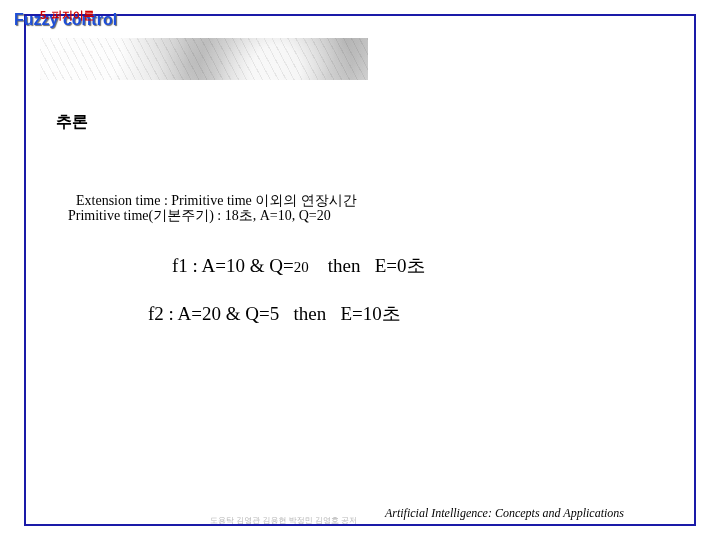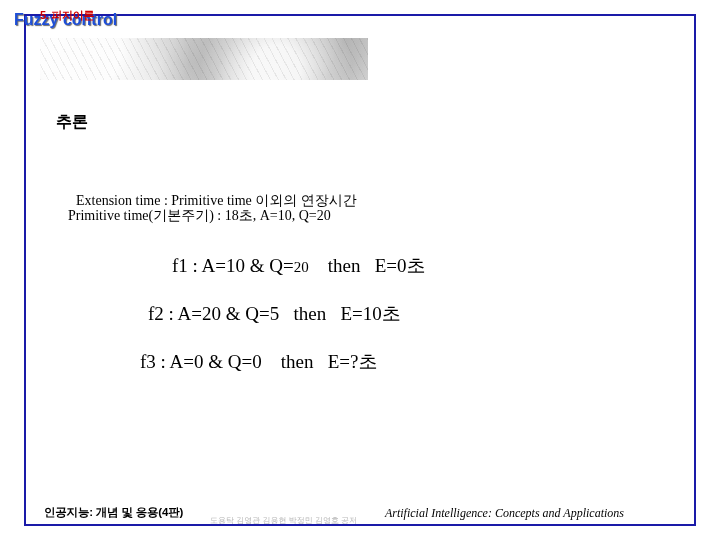--- a/index.html
+++ b/index.html
@@ -168,25 +168,18 @@
     &nbsp;&nbsp;<span>E=0초</span>
   </div>
 
   <div class="rule-line rule-2">
     <span>f2</span>
     <span>: A=20  &amp;  Q=5</span>
     &nbsp;&nbsp;<span>then</span>
     &nbsp;&nbsp;<span>E=10초</span>
   </div>
 
-  <div class="rule-line rule-3">
-    <span>f3</span>
-    <span>: A=0  &amp;  Q=0</span>
-    &nbsp;&nbsp;&nbsp;<span>then</span>
-    &nbsp;&nbsp;<span>E=?초</span>
-  </div>
 
-  <div class="footer-left">인공지능: 개념 및 응용(4판)</div>
   <div class="footer-center">도용탁 김영관 김용현 박정민 김영호 공저</div>
   <div class="footer-right">Artificial Intelligence: Concepts and Applications</div>
   <div class="footer-rule"></div>
 
 </div>
 
 </body></html>

